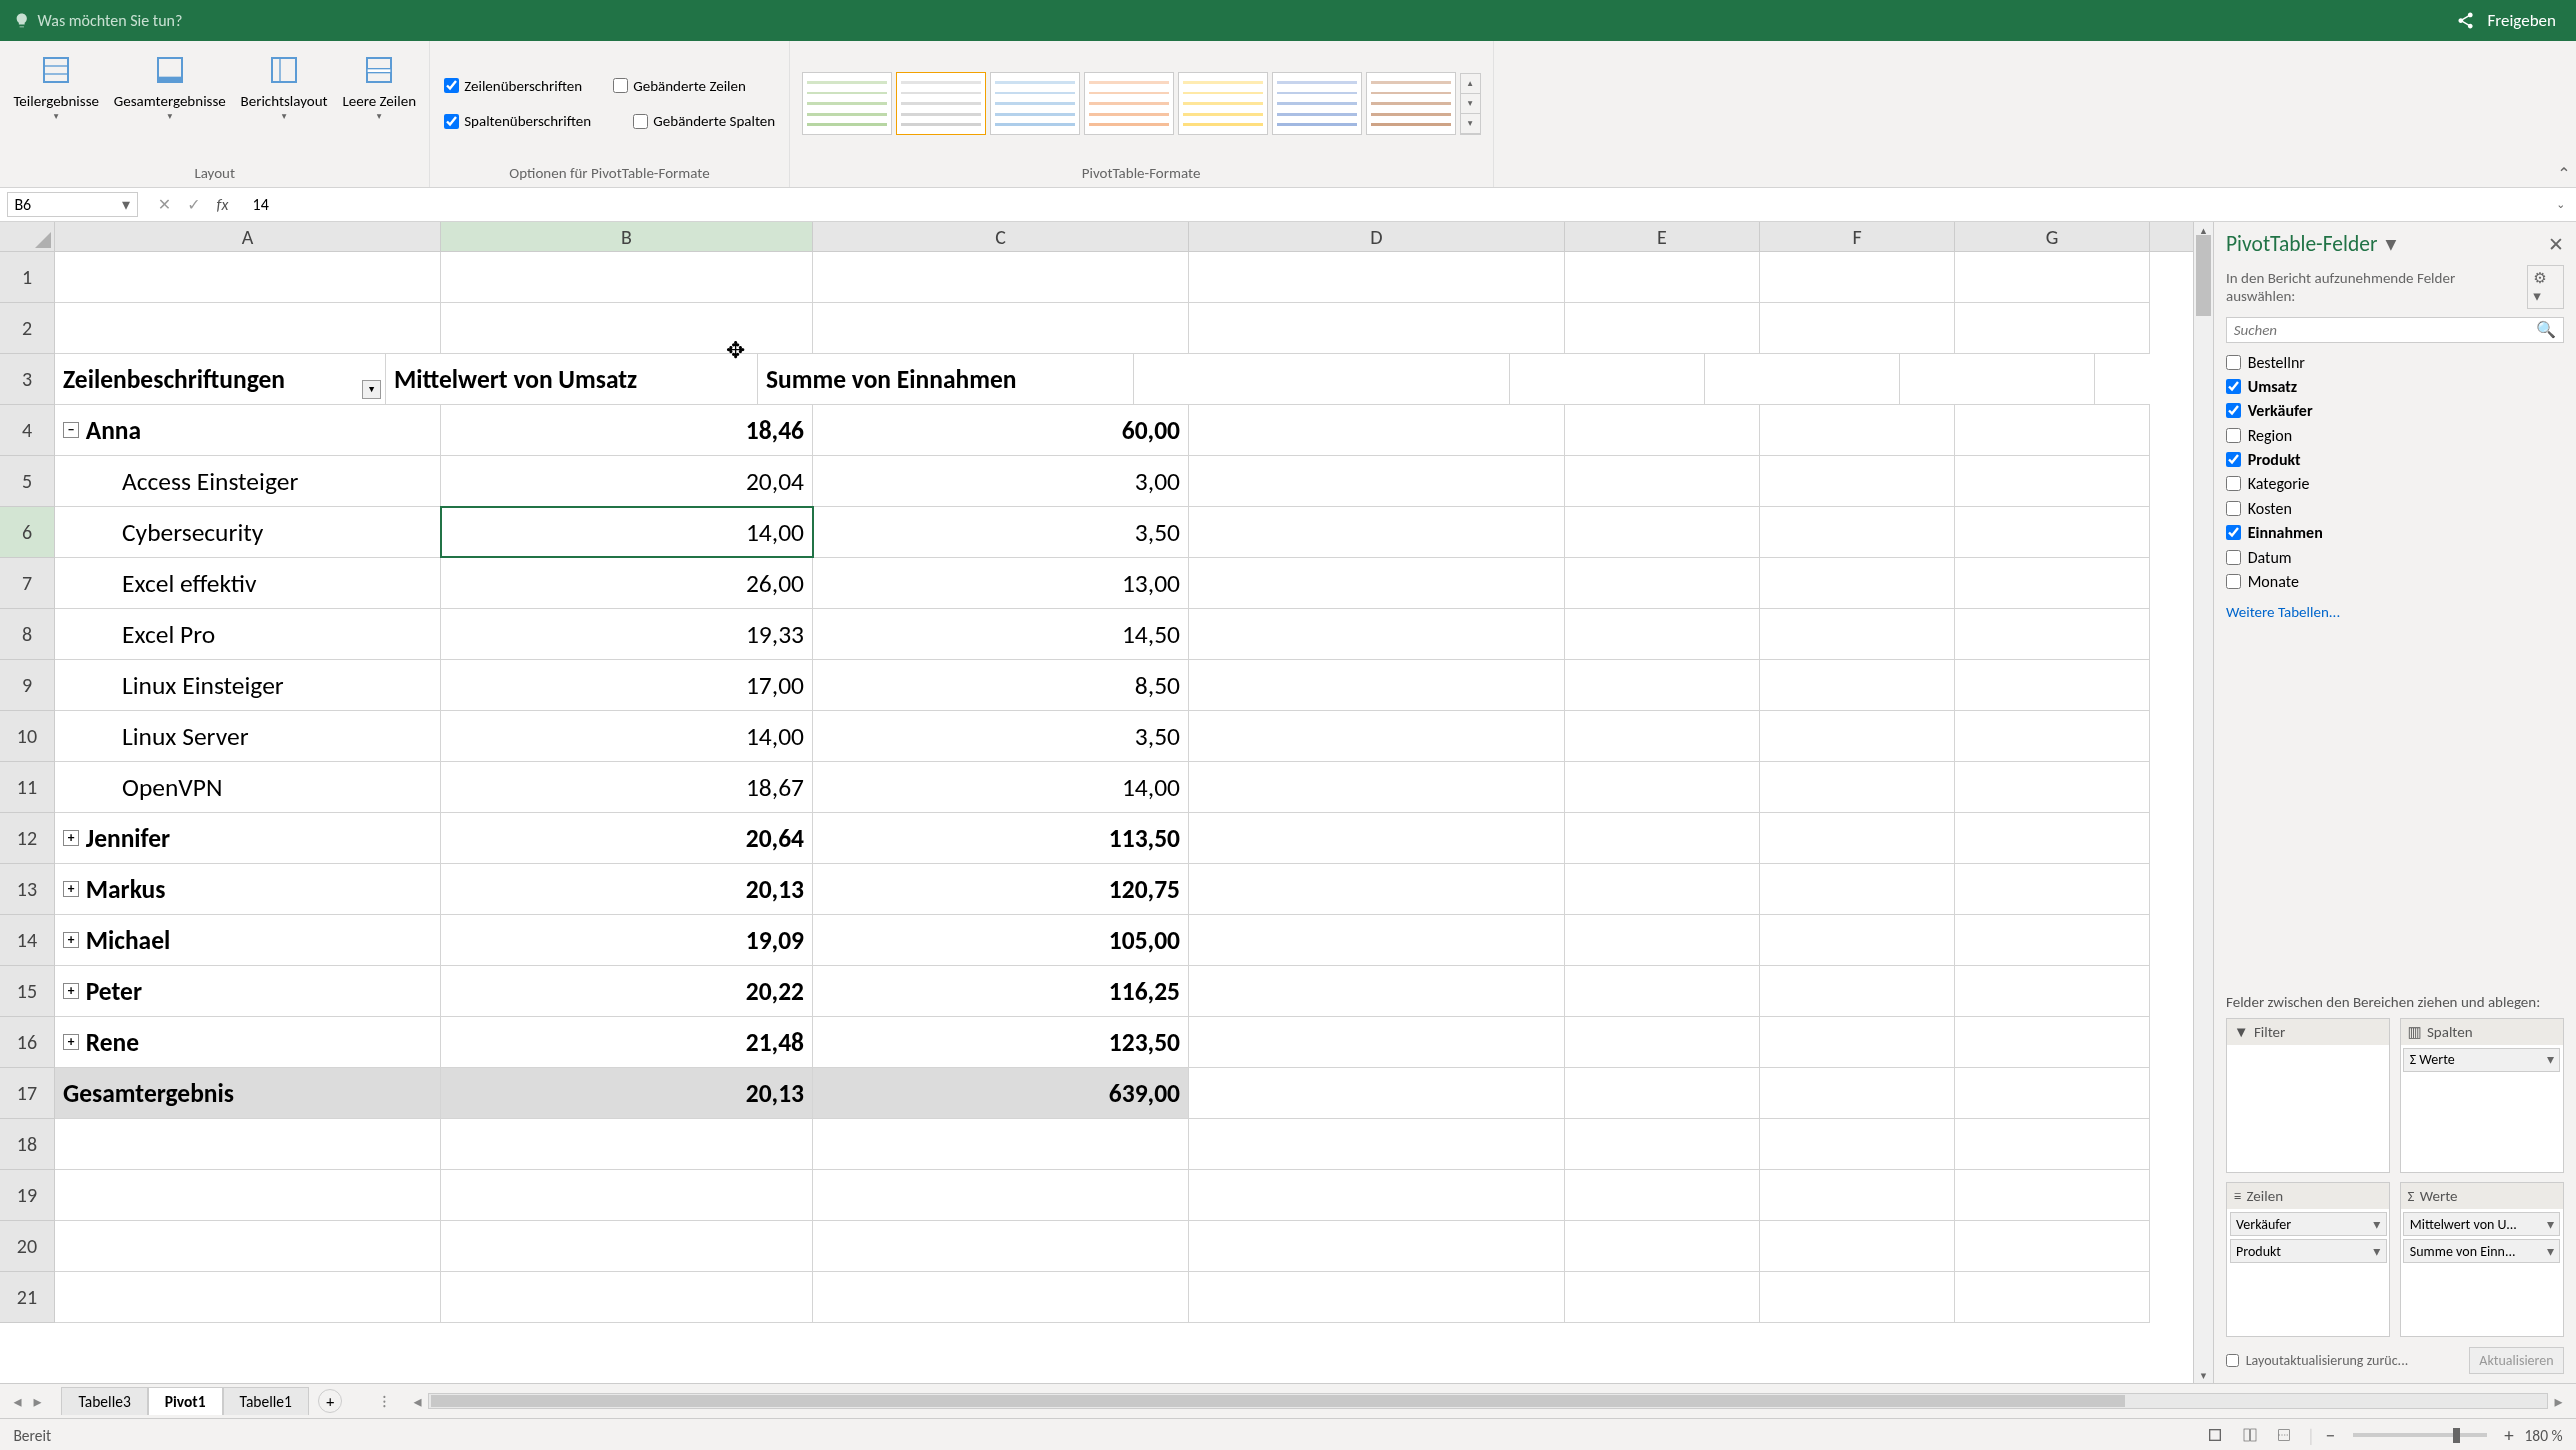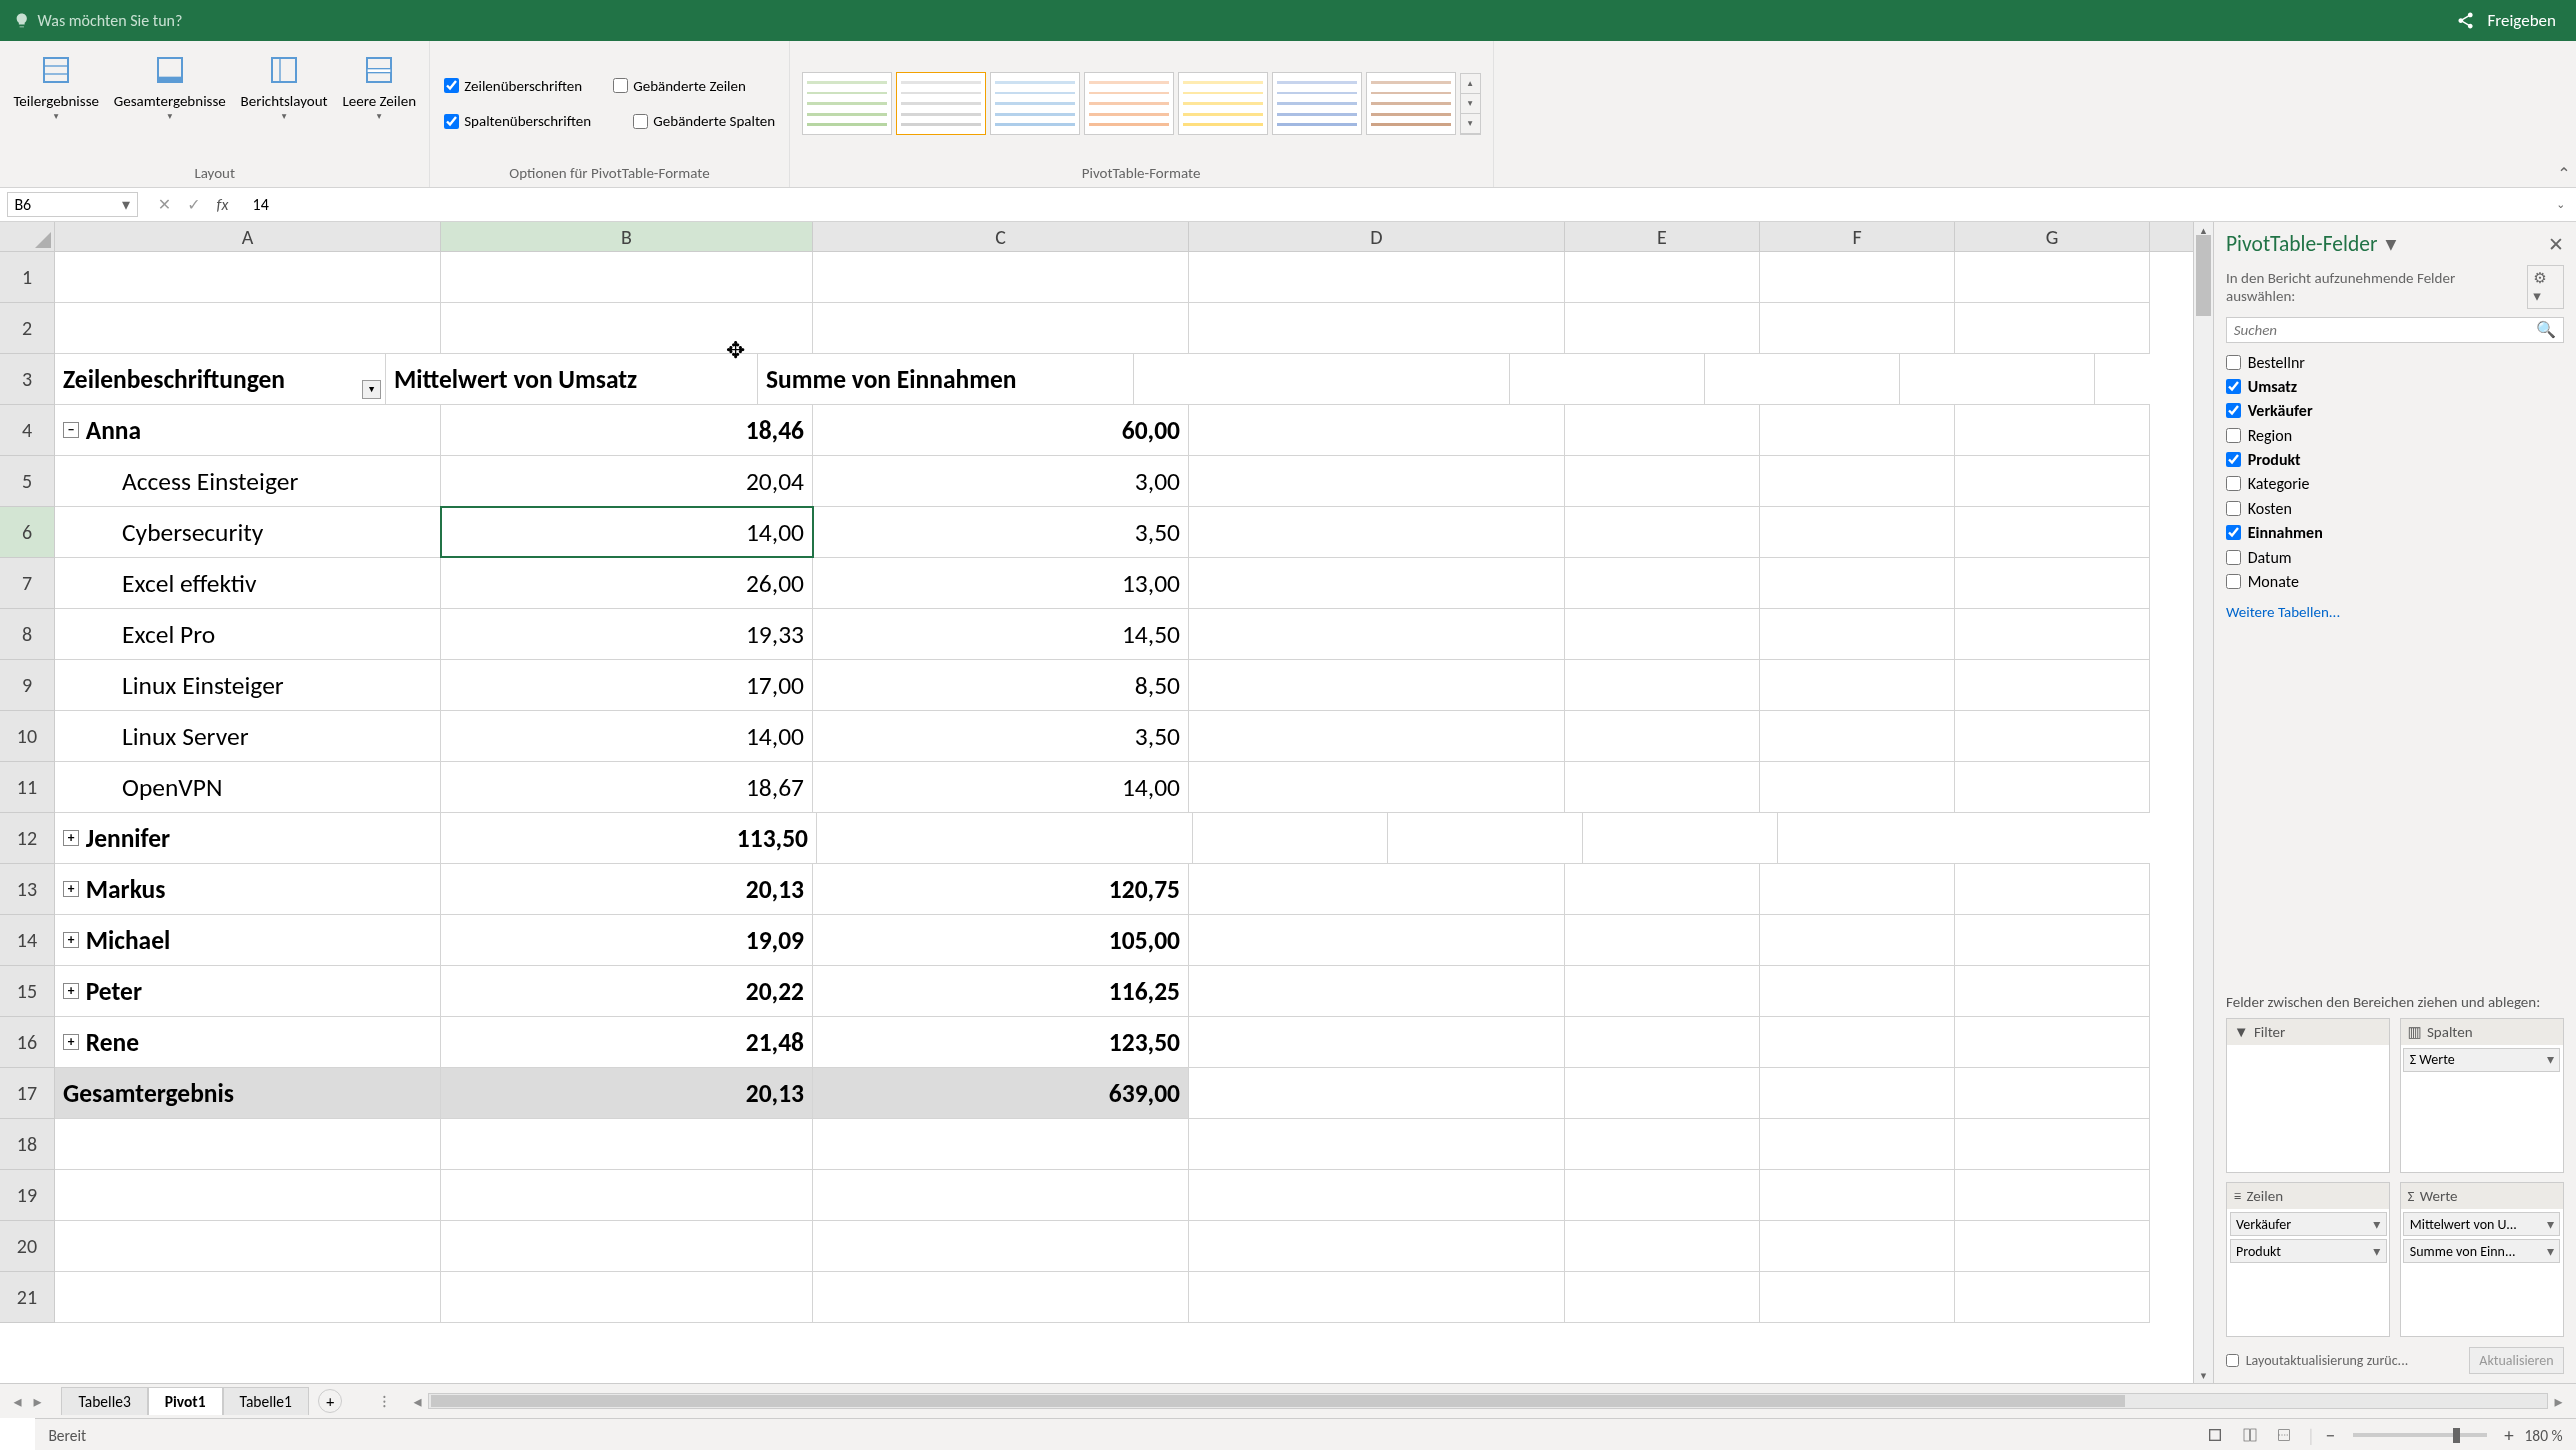--- a/index.html
+++ b/index.html
@@ -99,21 +99,21 @@
 .sheet-nav { display: flex; gap: 12px; color: #888; }
 .sheet-tabs { display: flex; margin-left: 20px; }
 .sheet-tab { padding: 4px 16px; border: 0.7px solid #ccc; border-bottom: none; background: #e8e8e8; cursor: pointer; font-size: 15.5px; }
 .sheet-tab.active { background: #fff; font-weight: bold; }
 .add-sheet { width: 24px; height: 24px; border: 0.7px solid #ccc; border-radius: 50%; margin-left: 9.4px; display: flex; align-items: center; justify-content: center; cursor: pointer; }
 .hscroll-area { flex: 1; display: flex; align-items: center; margin-left: 40px; }
 .hscroll-track { flex: 1; height: 16px; background: #e8e8e8; border: 0.7px solid #ccc; position: relative; margin: 0 6.7px; }
 .hscroll-thumb { position: absolute; left: 1.3px; top: 1.3px; bottom: 1.3px; width: 80%; background: #c8c8c8; }
 
 
-.status-bar { height: 33px; background: #f3f2f1; border-top: 0.7px solid #ccc; display: flex; align-items: center; padding: 0 13.4px; font-size: 15.5px; color: #555; margin-left: 35px; }
+.status-bar { height: 33px; background: #f3f2f1; border-top: 0.7px solid #ccc; display: flex; align-items: center; padding: 0 13.4px; font-size: 15.5px; color: #555; }
 .status-bar .right-controls { margin-left: auto; display: flex; align-items: center; gap: 10.8px; }
 .view-btn { width: 24px; height: 24px; display: flex; align-items: center; justify-content: center; cursor: pointer; }
 .zoom-slider { width: 134px; height: 4px; background: #ccc; position: relative; margin: 0 6.7px; }
 .zoom-slider .handle { position: absolute; left: 75%; top: -5.4px; width: 6.7px; height: 15px; background: #666; }
 
 svg { display: block; }
 .cursor-overlay { position: absolute; pointer-events: none; font-size: 23px; }
 </style>
 </head>
 <body>
@@ -439,20 +439,21 @@
             <div class="cell" style="width: 376px;"></div>
             <div class="cell" style="width: 195px;"></div>
             <div class="cell" style="width: 195px;"></div>
             <div class="cell" style="width: 195px;"></div>
           </div>
           <div class="cell-row">
             <div class="cell bold" style="width: 386px;">
               <span class="expand-btn">+</span>
               <span>Jennifer</span>
             </div>
+            <div class="cell right bold" style="width: 372px;">20,64</div>
             <div class="cell right bold" style="width: 376px;">113,50</div>
             <div class="cell" style="width: 376px;"></div>
             <div class="cell" style="width: 195px;"></div>
             <div class="cell" style="width: 195px;"></div>
             <div class="cell" style="width: 195px;"></div>
           </div>
           <div class="cell-row">
             <div class="cell bold" style="width: 386px;">
               <span class="expand-btn">+</span>
               <span>Markus</span>

